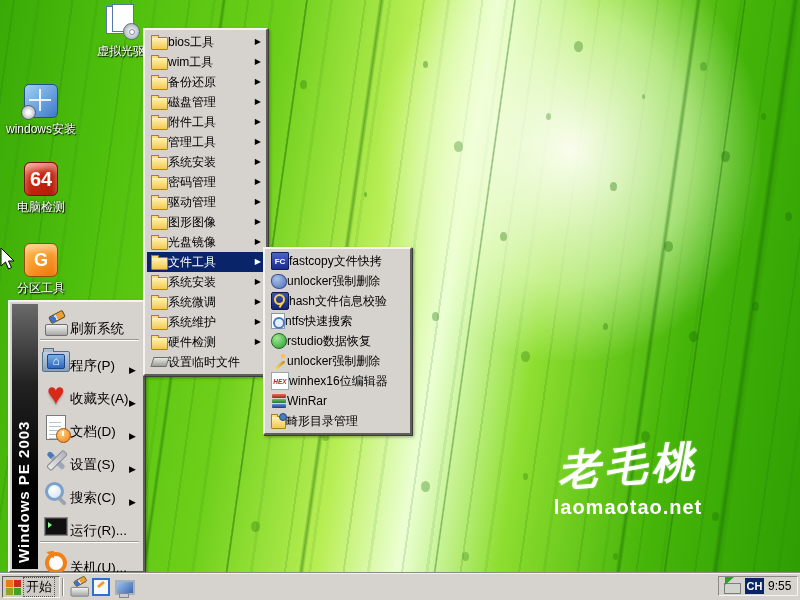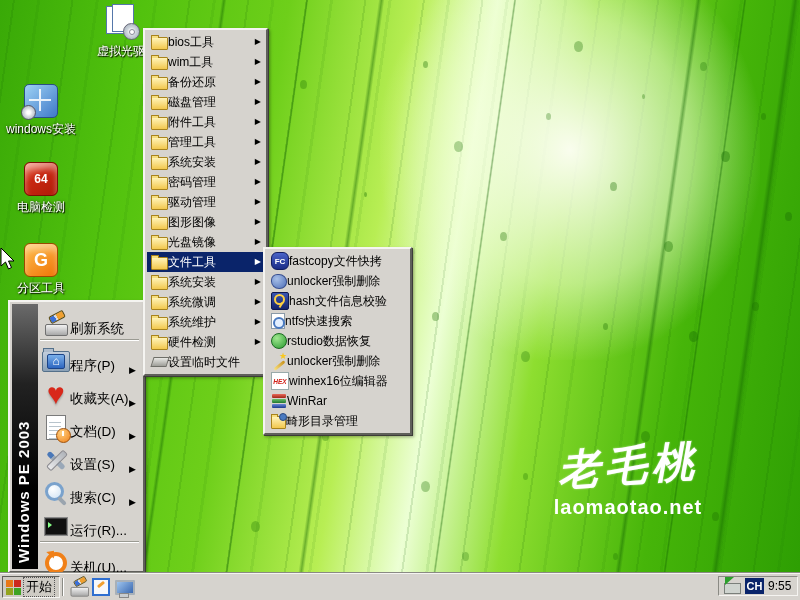--- a/index.html
+++ b/index.html
@@ -45,21 +45,21 @@
   .ic-pages{position:relative;width:38px;height:36px;}
   .ic-pages .pg{position:absolute;width:20px;height:26px;background:#fff;border:1px solid #5577aa;}
   .ic-pages .pg1{left:4px;top:2px;}
   .ic-pages .pg2{left:10px;top:0;}
   .ic-pages .cd{position:absolute;right:0;bottom:0;width:15px;height:15px;border-radius:50%;background:radial-gradient(circle,#fff 15%,#cfd6dd 40%,#9aa7b4 100%);border:1px solid #667;}
   .ic-pages .cd::after{content:"";position:absolute;left:5px;top:5px;width:4px;height:4px;border-radius:50%;background:#fff;border:1px solid #889;}
   .ic-glass{position:relative;width:32px;height:32px;border-radius:5px;background:linear-gradient(135deg,#9ed2f5,#3f79c8);border:1px solid #2a4f86;}
   .ic-glass::before{content:"";position:absolute;left:4px;top:4px;width:22px;height:22px;
     background:linear-gradient(#fff,#fff) 10px 0/2px 22px no-repeat,linear-gradient(#fff,#fff) 0 10px/22px 2px no-repeat;opacity:.85;}
   .ic-glass .mini-cd{position:absolute;left:-4px;bottom:-3px;width:13px;height:13px;border-radius:50%;background:radial-gradient(circle,#fff 18%,#d8dde2 45%,#98a2ac 100%);border:1px solid #556;}
-  .badge-sq{width:32px;height:32px;border-radius:6px;display:flex;align-items:center;justify-content:center;color:#fff;font-weight:bold;font-size:12px;}
+  .badge-sq{width:32px;height:32px;border-radius:6px;display:flex;align-items:center;justify-content:center;color:#fff;font-weight:bold;font-size:20px;}
   .bs-red{background:linear-gradient(145deg,#f07a60 0%,#d0281484 40%,#b01c08 100%);background-color:#c02810;border:1px solid #7a1004;box-shadow:inset 0 6px 6px rgba(255,255,255,.45);}
   .bs-orange{background:linear-gradient(145deg,#ffc050,#ef7406);border:1px solid #9a4a00;box-shadow:inset 0 6px 6px rgba(255,255,255,.4);font-size:18px;}
 
   
   .cursor{position:absolute;left:0;top:248px;z-index:60;}
 
   
   .menu{position:absolute;background:#d6d3ce;border:2px solid;border-color:#f5f4f1 #5f5f5a #5f5f5a #f5f4f1;
     box-shadow:1px 1px 0 #3c3c38,2px 2px 3px rgba(0,0,0,.35);padding:2px;box-sizing:border-box;}
   .mi{height:20px;display:flex;align-items:center;padding:0 14px 0 4px;font-size:12px;color:#000;position:relative;white-space:nowrap;}
@@ -105,21 +105,21 @@
   .ic-cmd{width:22px;height:17px;background:#101010;border:1px solid #8a8a8a;box-shadow:inset 0 0 0 1px #404040;position:relative;}
   .ic-cmd::before{content:"";position:absolute;left:3px;top:4px;width:0;height:0;border-left:4px solid #8f8;border-top:3px solid transparent;border-bottom:3px solid transparent;}
   .ic-power{position:relative;width:22px;height:22px;border-radius:50%;border:4px solid #f08018;box-sizing:border-box;background:#fff;}
   .ic-power::before{content:"";position:absolute;left:-2px;top:-6px;width:0;height:0;border-bottom:6px solid #f08018;border-left:5px solid transparent;border-right:5px solid transparent;transform:rotate(40deg);}
 
   
   .programs-menu{left:143px;top:28px;width:125px;z-index:45;}
   
   .file-menu{left:263px;top:247px;width:149px;z-index:50;}
   .fi{width:16px;height:16px;flex:none;display:flex;align-items:center;justify-content:center;position:relative;}
-  .fi-fastcopy{background:linear-gradient(#4a64c8,#1a2c86);border:1px solid #101c60;border-radius:6px;color:#fff;font-size:8px;font-weight:bold;}
+  .fi-fastcopy{background:linear-gradient(#4a64c8,#1a2c86);border:1px solid #101c60;border-radius:1px;color:#fff;font-size:8px;font-weight:bold;}
   .fi-finaldata{background:radial-gradient(circle at 35% 30%,#a8c0e8,#5070b8);border-radius:40% 50% 45% 50%;border:1px solid #3a5090;width:14px;height:13px;}
   .fi-hash{background:linear-gradient(#3a55b0,#16246e);border:1px solid #0e1850;border-radius:2px;}
   .fi-hash::before{content:"";width:7px;height:7px;border:2px solid #ffd040;border-radius:50%;position:absolute;left:2px;top:1px;}
   .fi-hash::after{content:"";width:2px;height:6px;background:#ffd040;position:absolute;left:8px;bottom:1px;transform:rotate(30deg);}
   .fi-ntfs{background:#fff;border:1px solid #8a9aa8;width:12px;height:14px;}
   .fi-ntfs::before{content:"";position:absolute;right:-1px;bottom:-1px;width:8px;height:8px;border:2px solid #4a7ac0;border-radius:50%;background:rgba(220,235,255,.8);}
   .fi-rstudio{background:radial-gradient(circle at 35% 30%,#a0e890,#2a9a30);border:1px solid #1a6a20;border-radius:50%;width:14px;height:14px;}
   .fi-unlocker{background:transparent;}
   .fi-unlocker::before{content:"";position:absolute;left:2px;bottom:2px;width:13px;height:3px;background:linear-gradient(90deg,#f8e080,#c89018);transform:rotate(-40deg);border-radius:2px;}
   .fi-unlocker::after{content:"★";position:absolute;right:0px;top:-2px;color:#f8c820;font-size:9px;}

